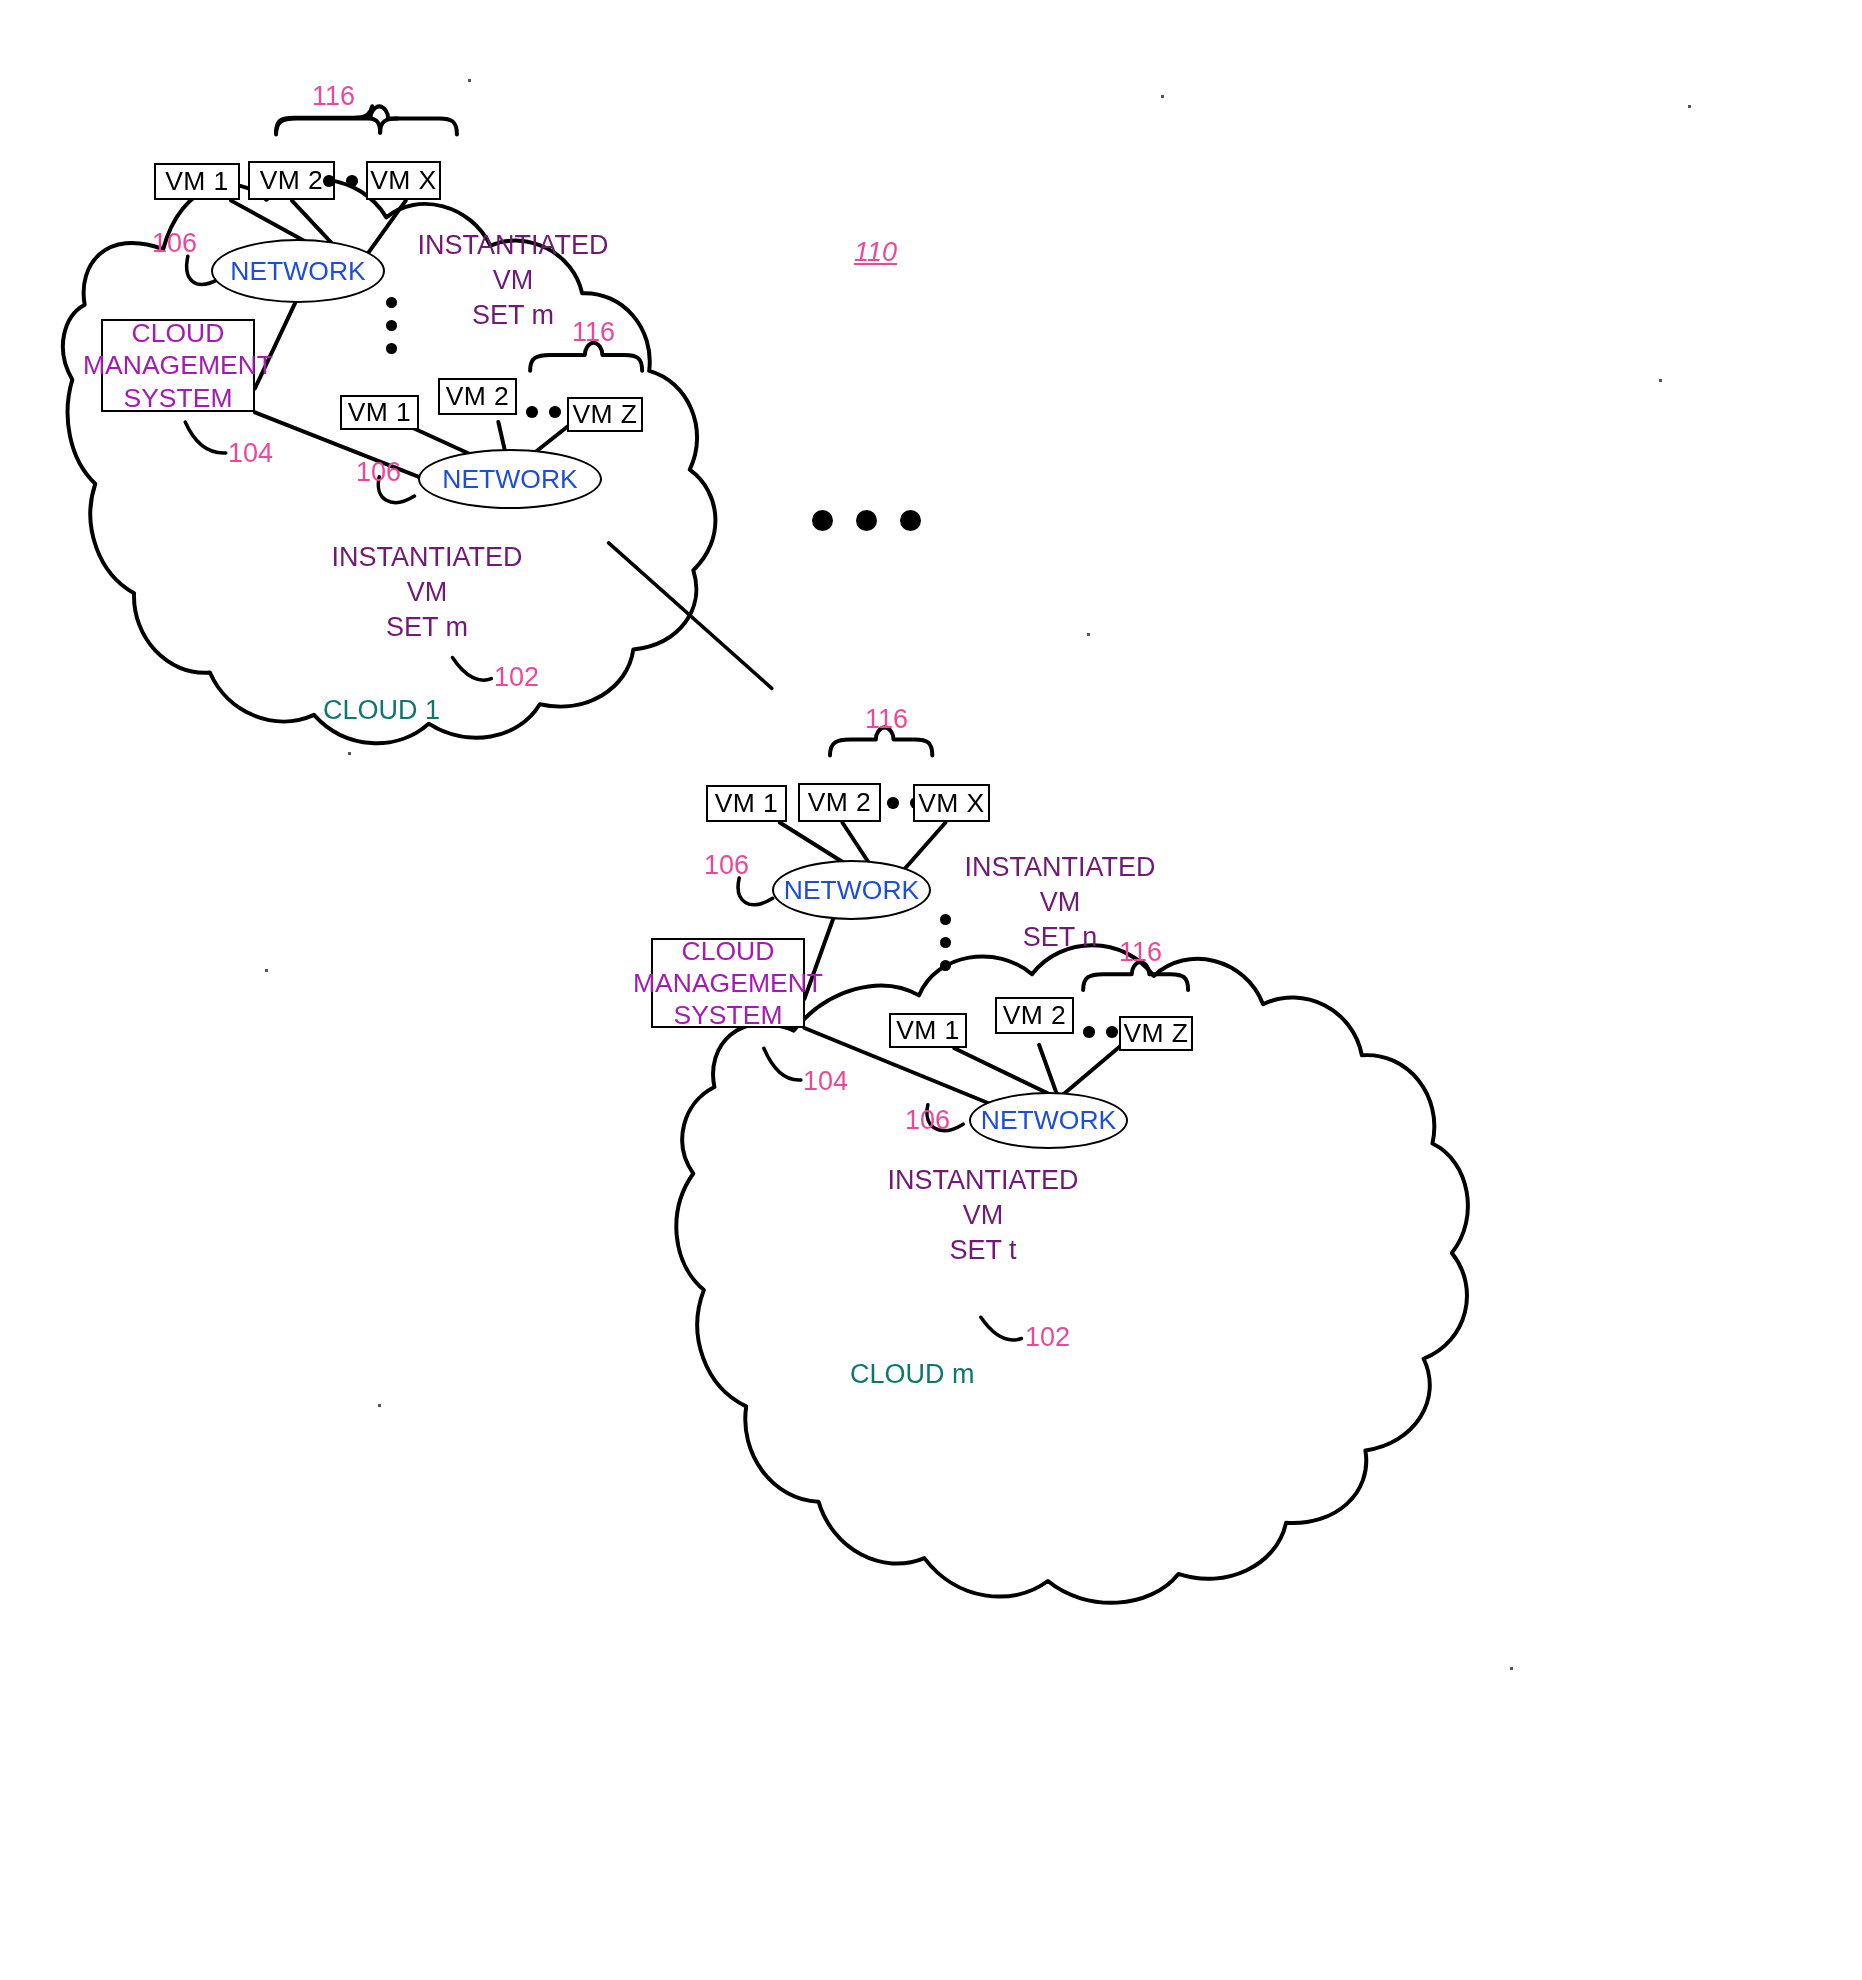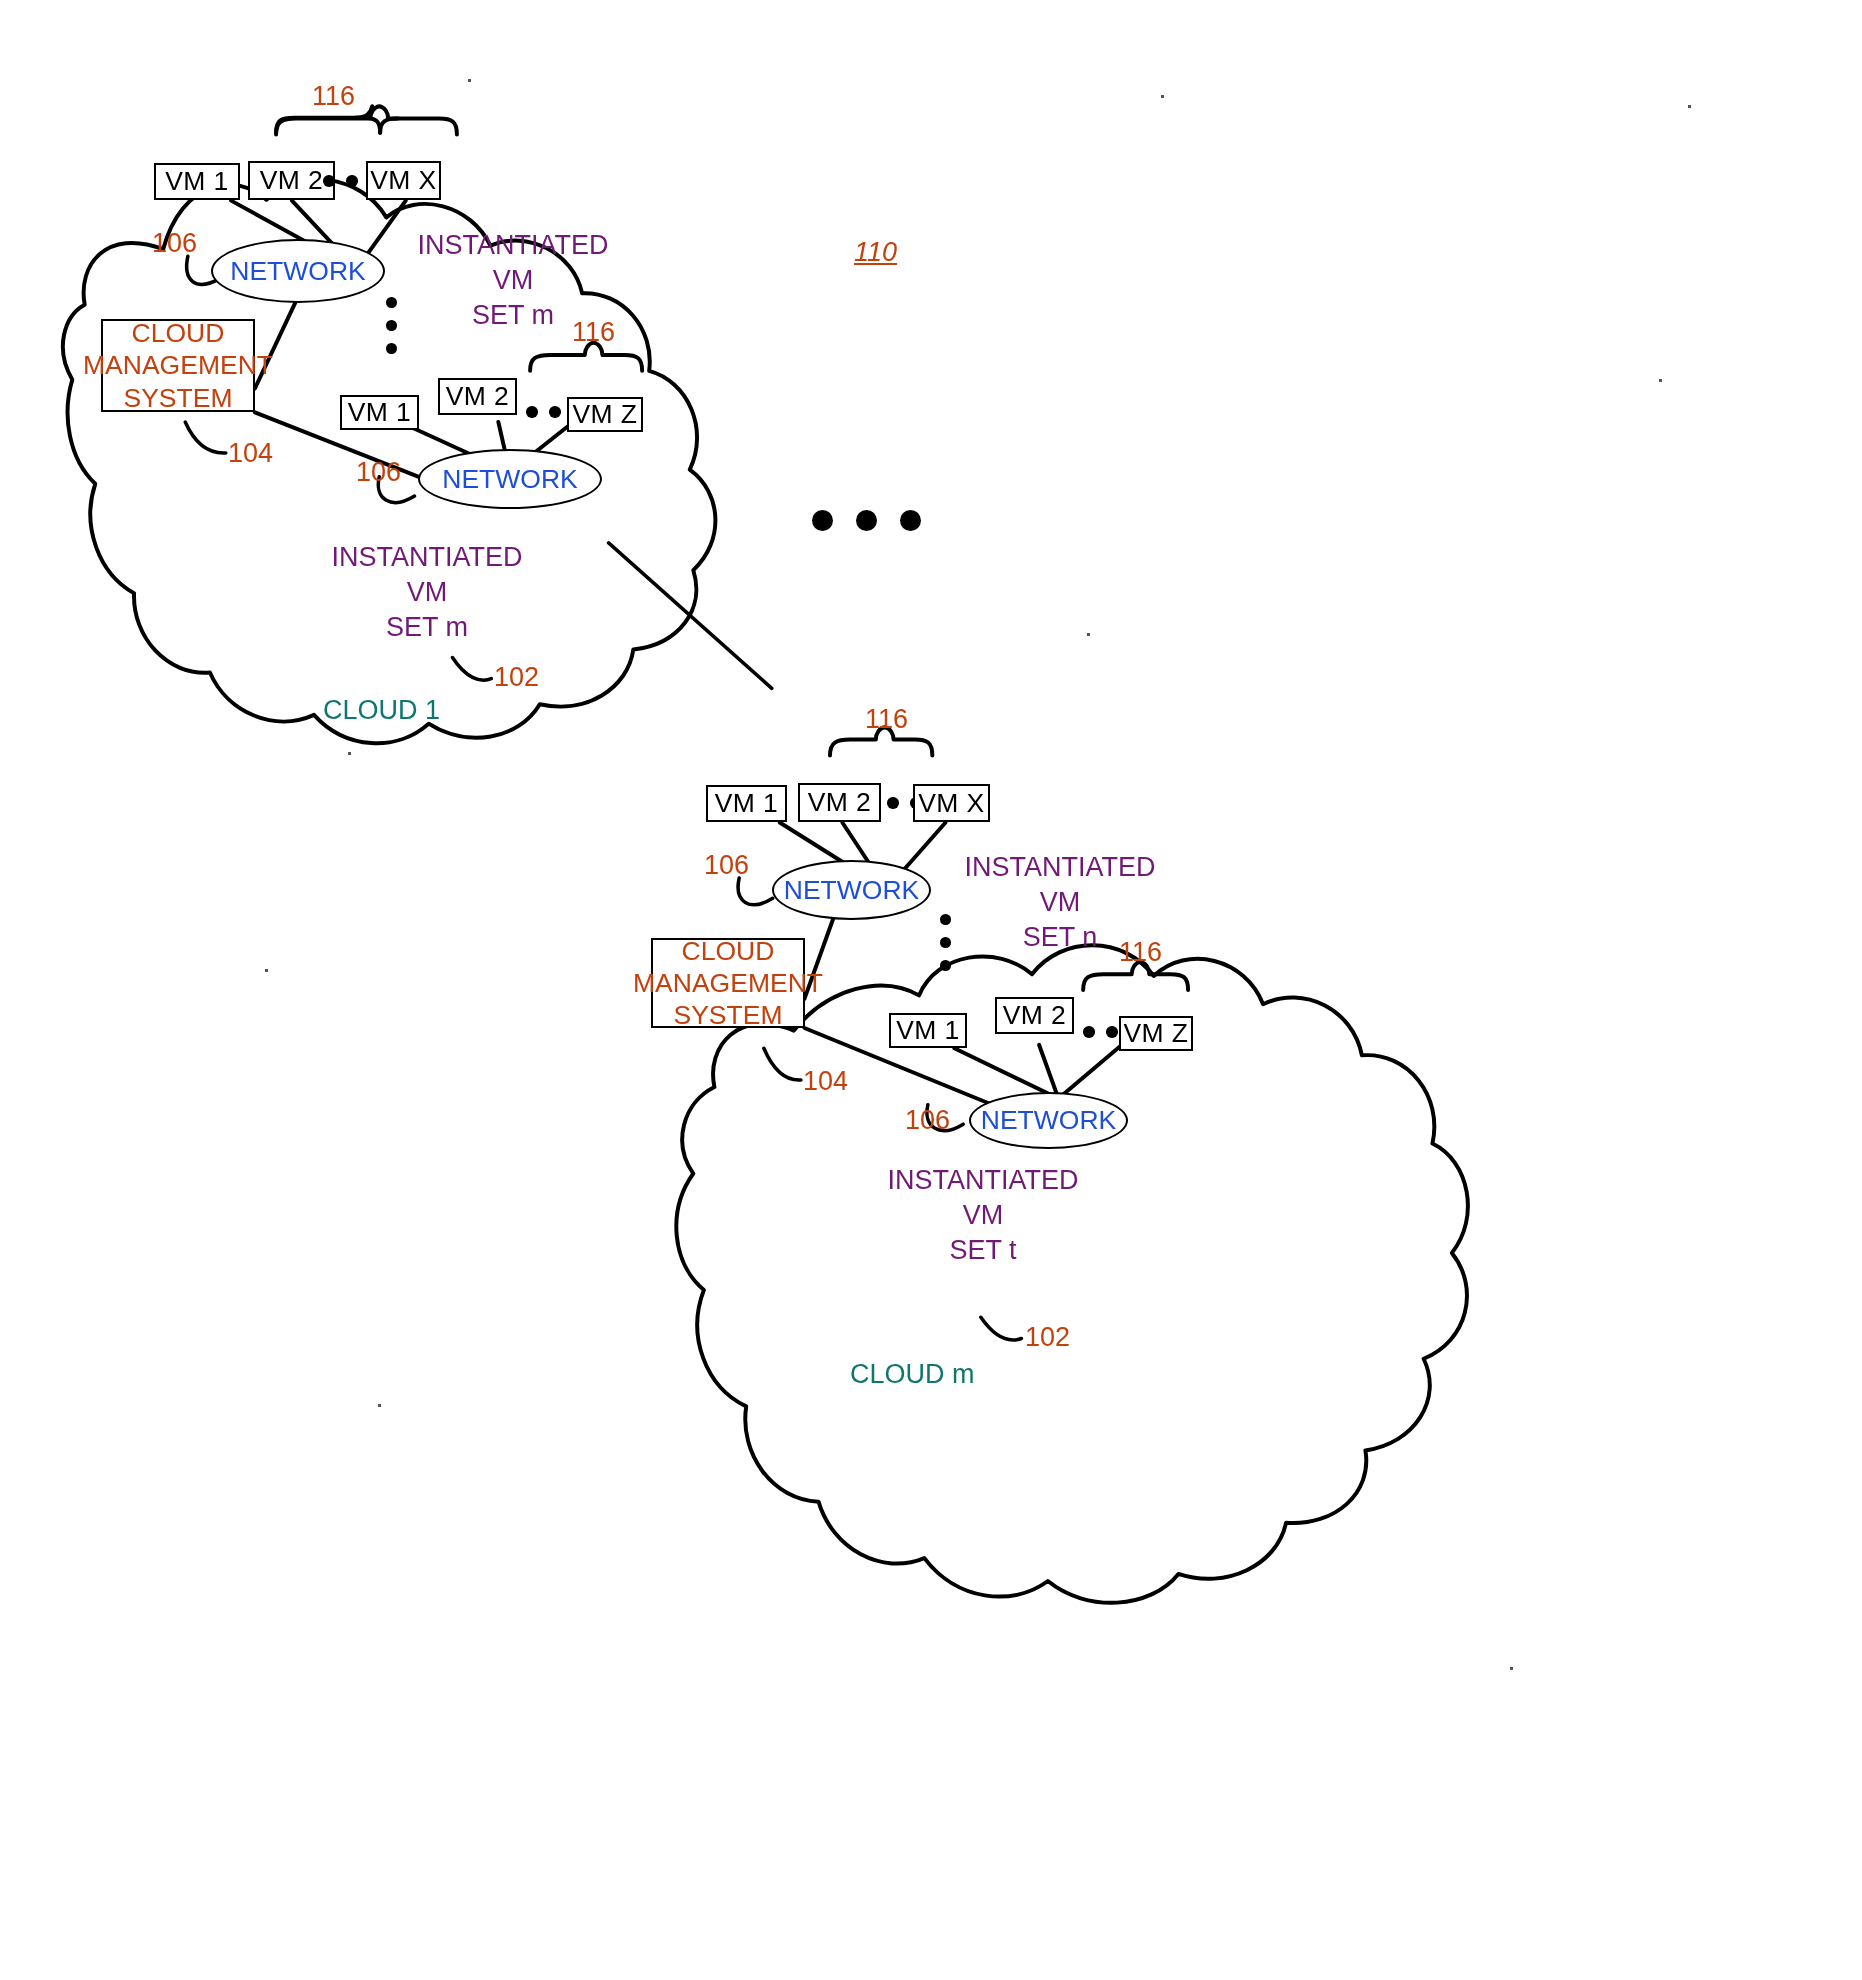--- a/index.html
+++ b/index.html
@@ -37,39 +37,39 @@
     position: absolute;
     border: 2.6px solid #000;
     background: #fff;
     display: flex;
     flex-direction: column;
     align-items: center;
     justify-content: center;
     font-size: 26.5px;
     line-height: 1.22;
     text-align: center;
-    color: #c2410c;
+    color: #a21caf;
     box-sizing: border-box;
   }
   .net-oval {
     position: absolute;
     border: 2.6px solid #000;
     border-radius: 50%;
     background: #fff;
     display: flex;
     align-items: center;
     justify-content: center;
     font-size: 26.5px;
     color: #1d4ed8;
     box-sizing: border-box;
   }
   .ref {
     position: absolute;
     font-size: 27px;
-    color: #c2410c;
+    color: #ec4899;
     text-align: right;
   }
   .ref.underlined { text-decoration: underline; }
   .setlabel {
     position: absolute;
     font-size: 27px;
     text-align: center;
     color: #701a75;
     line-height: 1.3;
   }

